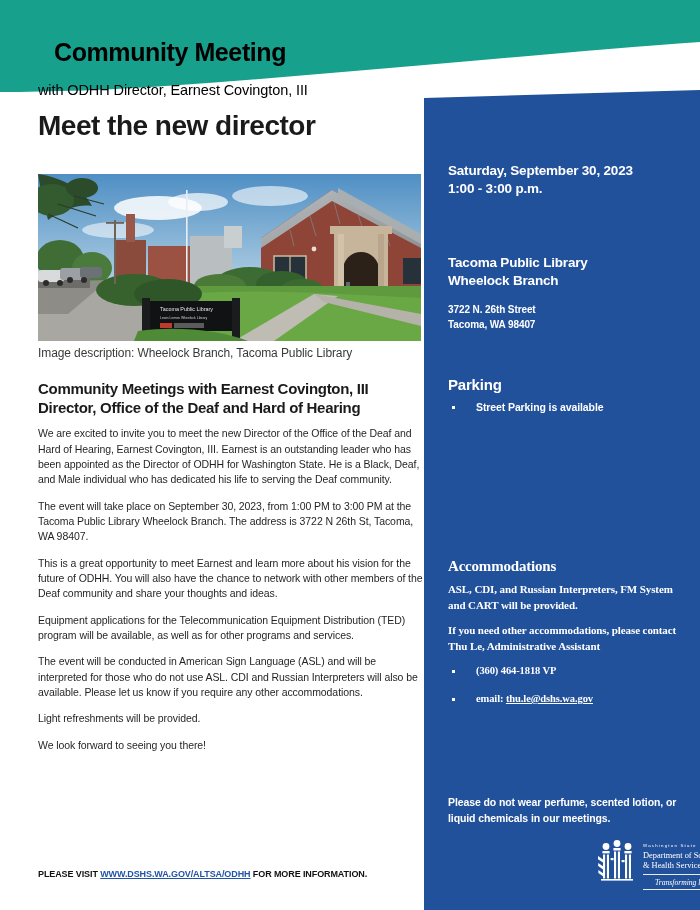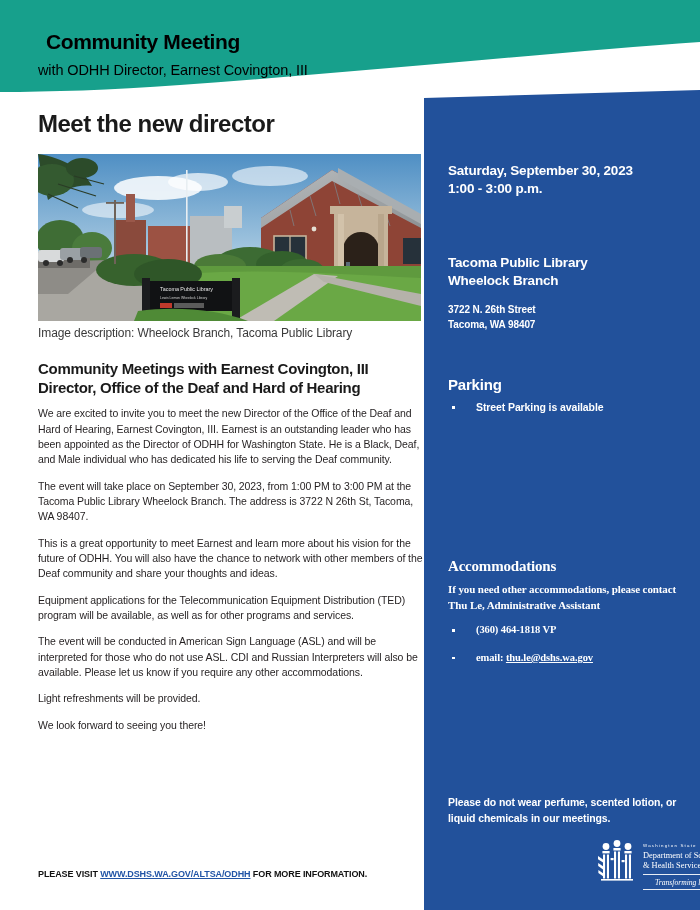--- a/index.html
+++ b/index.html
@@ -30,26 +30,26 @@
     width: 700px; height: 130px;
     z-index: 1;
   }
   .header-text {
     position: absolute;
     left: 38px;
     top: 22px;
     z-index: 4;
   }
   .header-title {
-    font-size: 21px;
+    font-size: 25px;
     font-weight: bold;
     letter-spacing: -0.4px;
     line-height: 1.12;
     color: #000000;
-    margin: 8px;
+    margin: 16px;
   }
   .header-sub {
     font-size: 14.5px;
     font-weight: normal;
     color: #000000;
     margin: 1px 0 0 0;
     letter-spacing: -0.1px;
   }
 
   
@@ -172,24 +172,24 @@
 
   
   .main-col {
     position: absolute;
     left: 38px;
     top: 110px;
     width: 385px;
     z-index: 3;
   }
   .main-title {
-    font-size: 24px;
+    font-size: 28px;
     font-weight: bold;
     letter-spacing: -0.5px;
-    margin: 0 0 16px 0;
+    margin: 0 0 32px 0;
     color: #1a1a1a;
   }
   .photo {
     position: relative;
     width: 383px;
     height: 167px;
     overflow: hidden;
     background: #8aa6bb;
   }
   .caption {
@@ -263,20 +263,21 @@
 
       <div class="b-sec-parking">
         <div class="b-heading">Parking</div>
         <ul class="b-list">
           <li>Street Parking is available</li>
         </ul>
       </div>
 
       <div class="b-sec-accom">
         <div class="b-heading">Accommodations</div>
+        <div class="b-para">ASL, CDI, and Russian Interpreters, FM System and CART will be provided.</div>
         <div class="b-para">If you need other accommodations, please contact Thu Le, Administrative Assistant</div>
         <ul class="b-list">
           <li>(360) 464-1818 VP</li>
           <li><span>email: </span><a class="b-email-link" href="#">thu.le@dshs.wa.gov</a></li>
         </ul>
       </div>
 
       <div class="b-scent">Please do not wear perfume, scented lotion, or liquid chemicals in our meetings.</div>
 
       <div class="logo-wrap">

